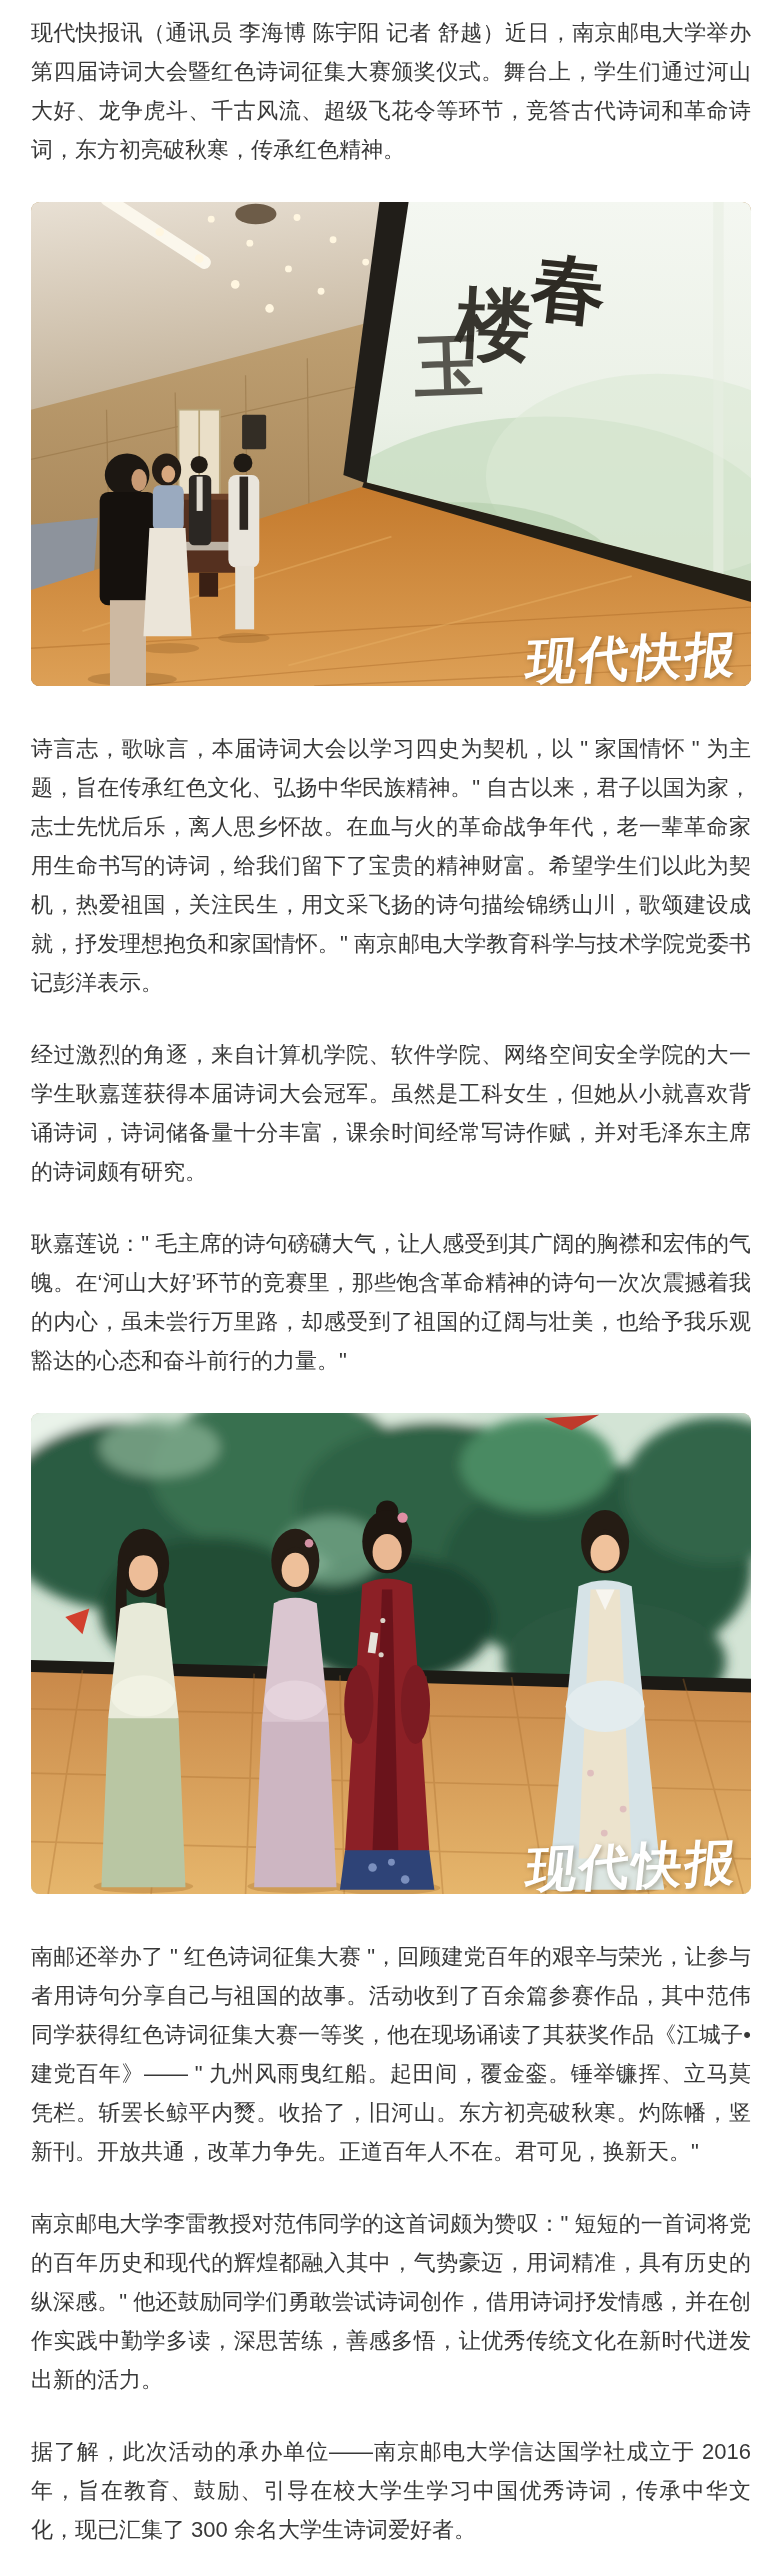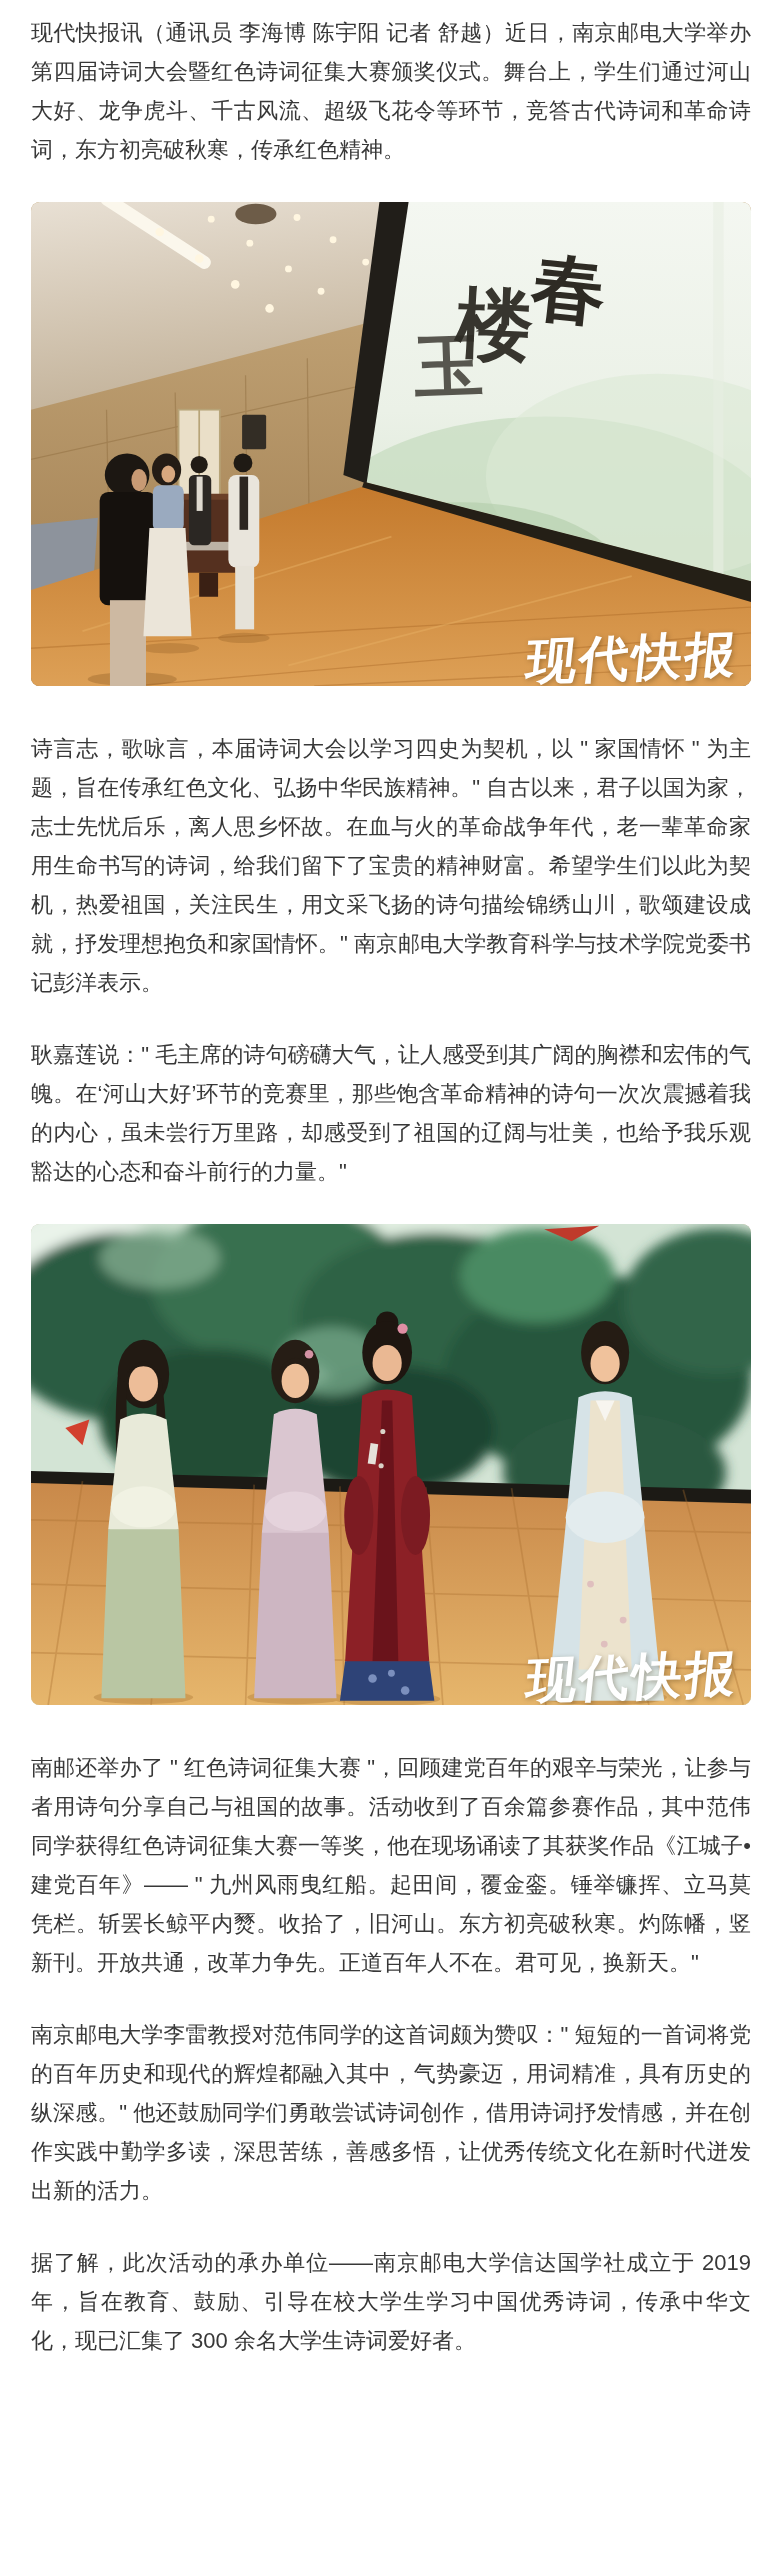--- a/index.html
+++ b/index.html
@@ -172,20 +172,21 @@
         <rect x="238" y="424" width="22" height="74" fill="#e6e2d8"></rect>
       </g>
     </svg>
     <span class="calli c-chun">春</span>
     <span class="calli c-lou">楼</span>
     <span class="calli c-yu">玉</span>
     <span class="wm">现代快报</span>
   </figure>
 
   <p>诗言志，歌咏言，本届诗词大会以学习四史为契机，以 " 家国情怀 " 为主题，旨在传承红色文化、弘扬中华民族精神。" 自古以来，君子以国为家，志士先忧后乐，离人思乡怀故。在血与火的革命战争年代，老一辈革命家用生命书写的诗词，给我们留下了宝贵的精神财富。希望学生们以此为契机，热爱祖国，关注民生，用文采飞扬的诗句描绘锦绣山川，歌颂建设成就，抒发理想抱负和家国情怀。" 南京邮电大学教育科学与技术学院党委书记彭洋表示。</p>
+  <p>经过激烈的角逐，来自计算机学院、软件学院、网络空间安全学院的大一学生耿嘉莲获得本届诗词大会冠军。虽然是工科女生，但她从小就喜欢背诵诗词，诗词储备量十分丰富，课余时间经常写诗作赋，并对毛泽东主席的诗词颇有研究。</p>
   <p>耿嘉莲说：" 毛主席的诗句磅礴大气，让人感受到其广阔的胸襟和宏伟的气魄。在‘河山大好’环节的竞赛里，那些饱含革命精神的诗句一次次震撼着我的内心，虽未尝行万里路，却感受到了祖国的辽阔与壮美，也给予我乐观豁达的心态和奋斗前行的力量。"</p>
 
   <figure class="photo second">
     <svg viewBox="0 0 839 561" preserveAspectRatio="none">
       <defs>
         <linearGradient id="floor2" x1="0" y1="0" x2="0" y2="1">
           <stop offset="0" stop-color="#c9894a"></stop>
             <stop offset="1" stop-color="#e6b66c"></stop>
         </linearGradient>
         <filter id="soft" x="-20%" y="-20%" width="140%" height="140%">
@@ -290,16 +291,16 @@
             <circle cx="668" cy="490" r="4"></circle>
         </g>
         <path d="M606 520 L732 520 L738 556 L600 556 Z" fill="#dce6e2"></path>
       </g>
     </svg>
     <span class="wm">现代快报</span>
   </figure>
 
   <p>南邮还举办了 " 红色诗词征集大赛 "，回顾建党百年的艰辛与荣光，让参与者用诗句分享自己与祖国的故事。活动收到了百余篇参赛作品，其中范伟同学获得红色诗词征集大赛一等奖，他在现场诵读了其获奖作品《江城子•建党百年》—— " 九州风雨曳红船。起田间，覆金銮。锤举镰挥、立马莫凭栏。斩罢长鲸平内燹。收拾了，旧河山。东方初亮破秋寒。灼陈幡，竖新刊。开放共通，改革力争先。正道百年人不在。君可见，换新天。"</p>
   <p>南京邮电大学李雷教授对范伟同学的这首词颇为赞叹：" 短短的一首词将党的百年历史和现代的辉煌都融入其中，气势豪迈，用词精准，具有历史的纵深感。" 他还鼓励同学们勇敢尝试诗词创作，借用诗词抒发情感，并在创作实践中勤学多读，深思苦练，善感多悟，让优秀传统文化在新时代迸发出新的活力。</p>
-  <p>据了解，此次活动的承办单位——南京邮电大学信达国学社成立于 2019 年，旨在教育、鼓励、引导在校大学生学习中国优秀诗词，传承中华文化，现已汇集了 300 余名大学生诗词爱好者。</p>
+  <p>据了解，此次活动的承办单位——南京邮电大学信达国学社成立于 2016 年，旨在教育、鼓励、引导在校大学生学习中国优秀诗词，传承中华文化，现已汇集了 300 余名大学生诗词爱好者。</p>
 
 </main>
 
 
 </body></html>

